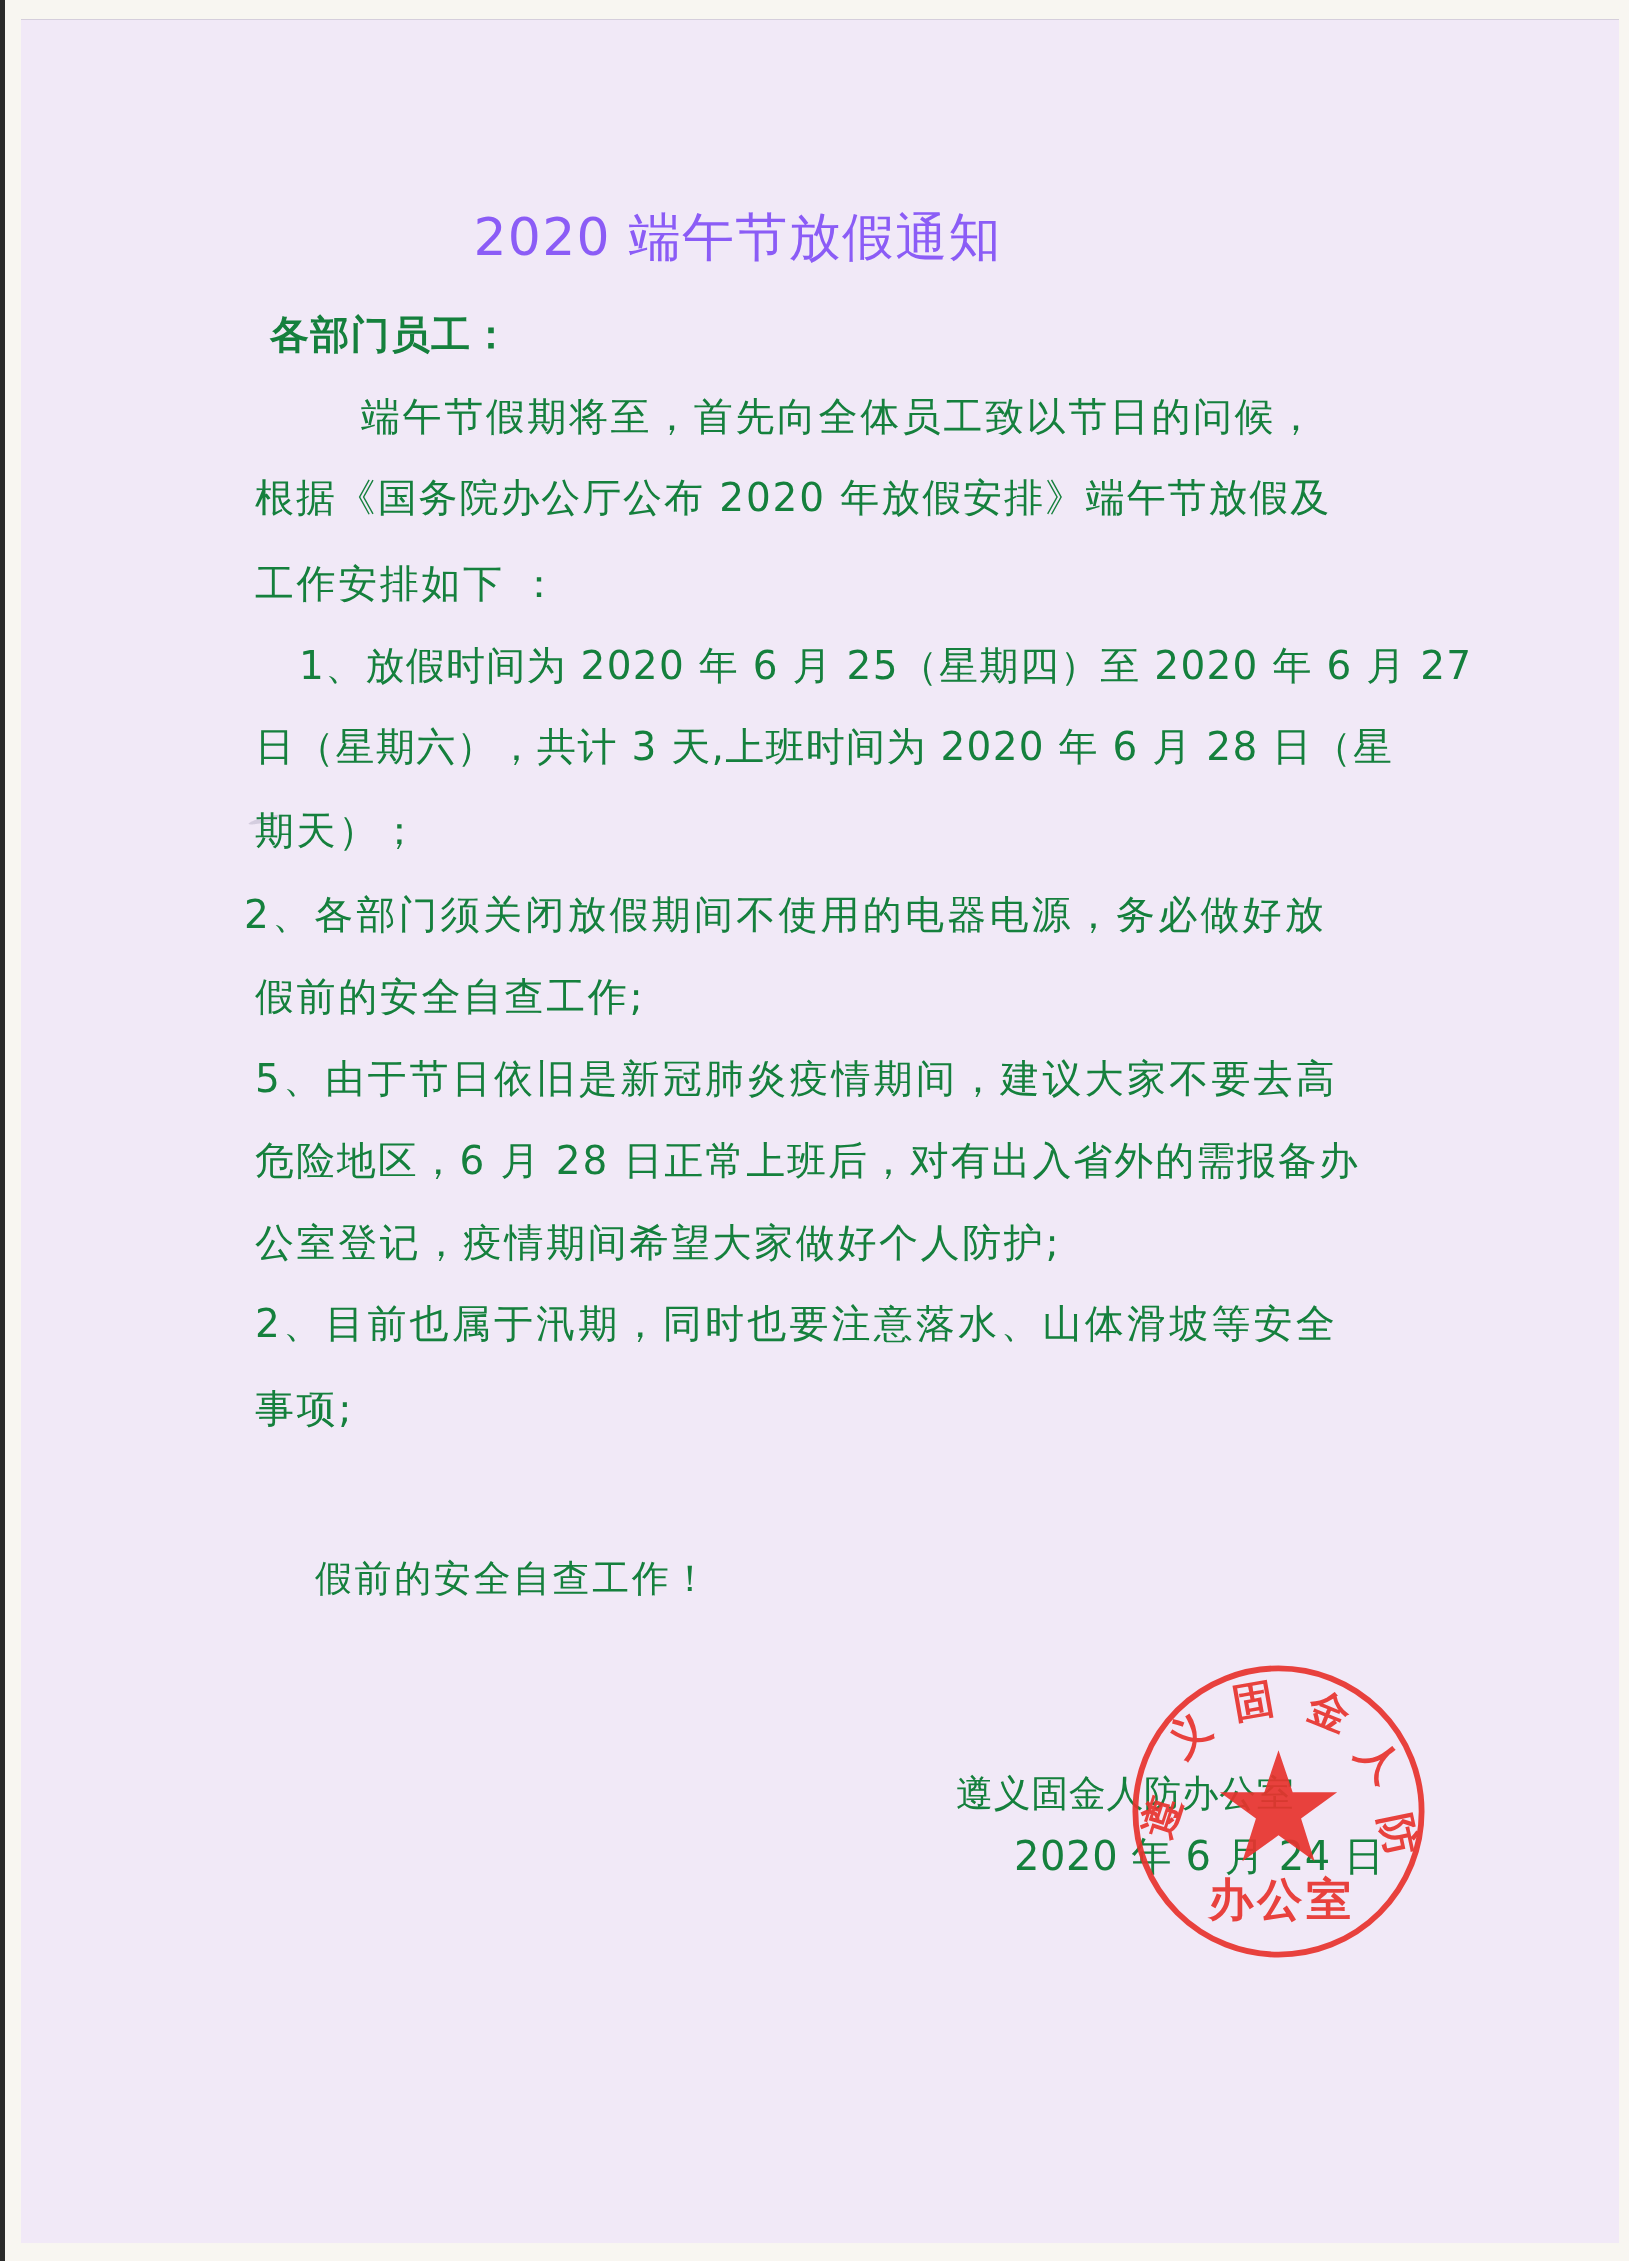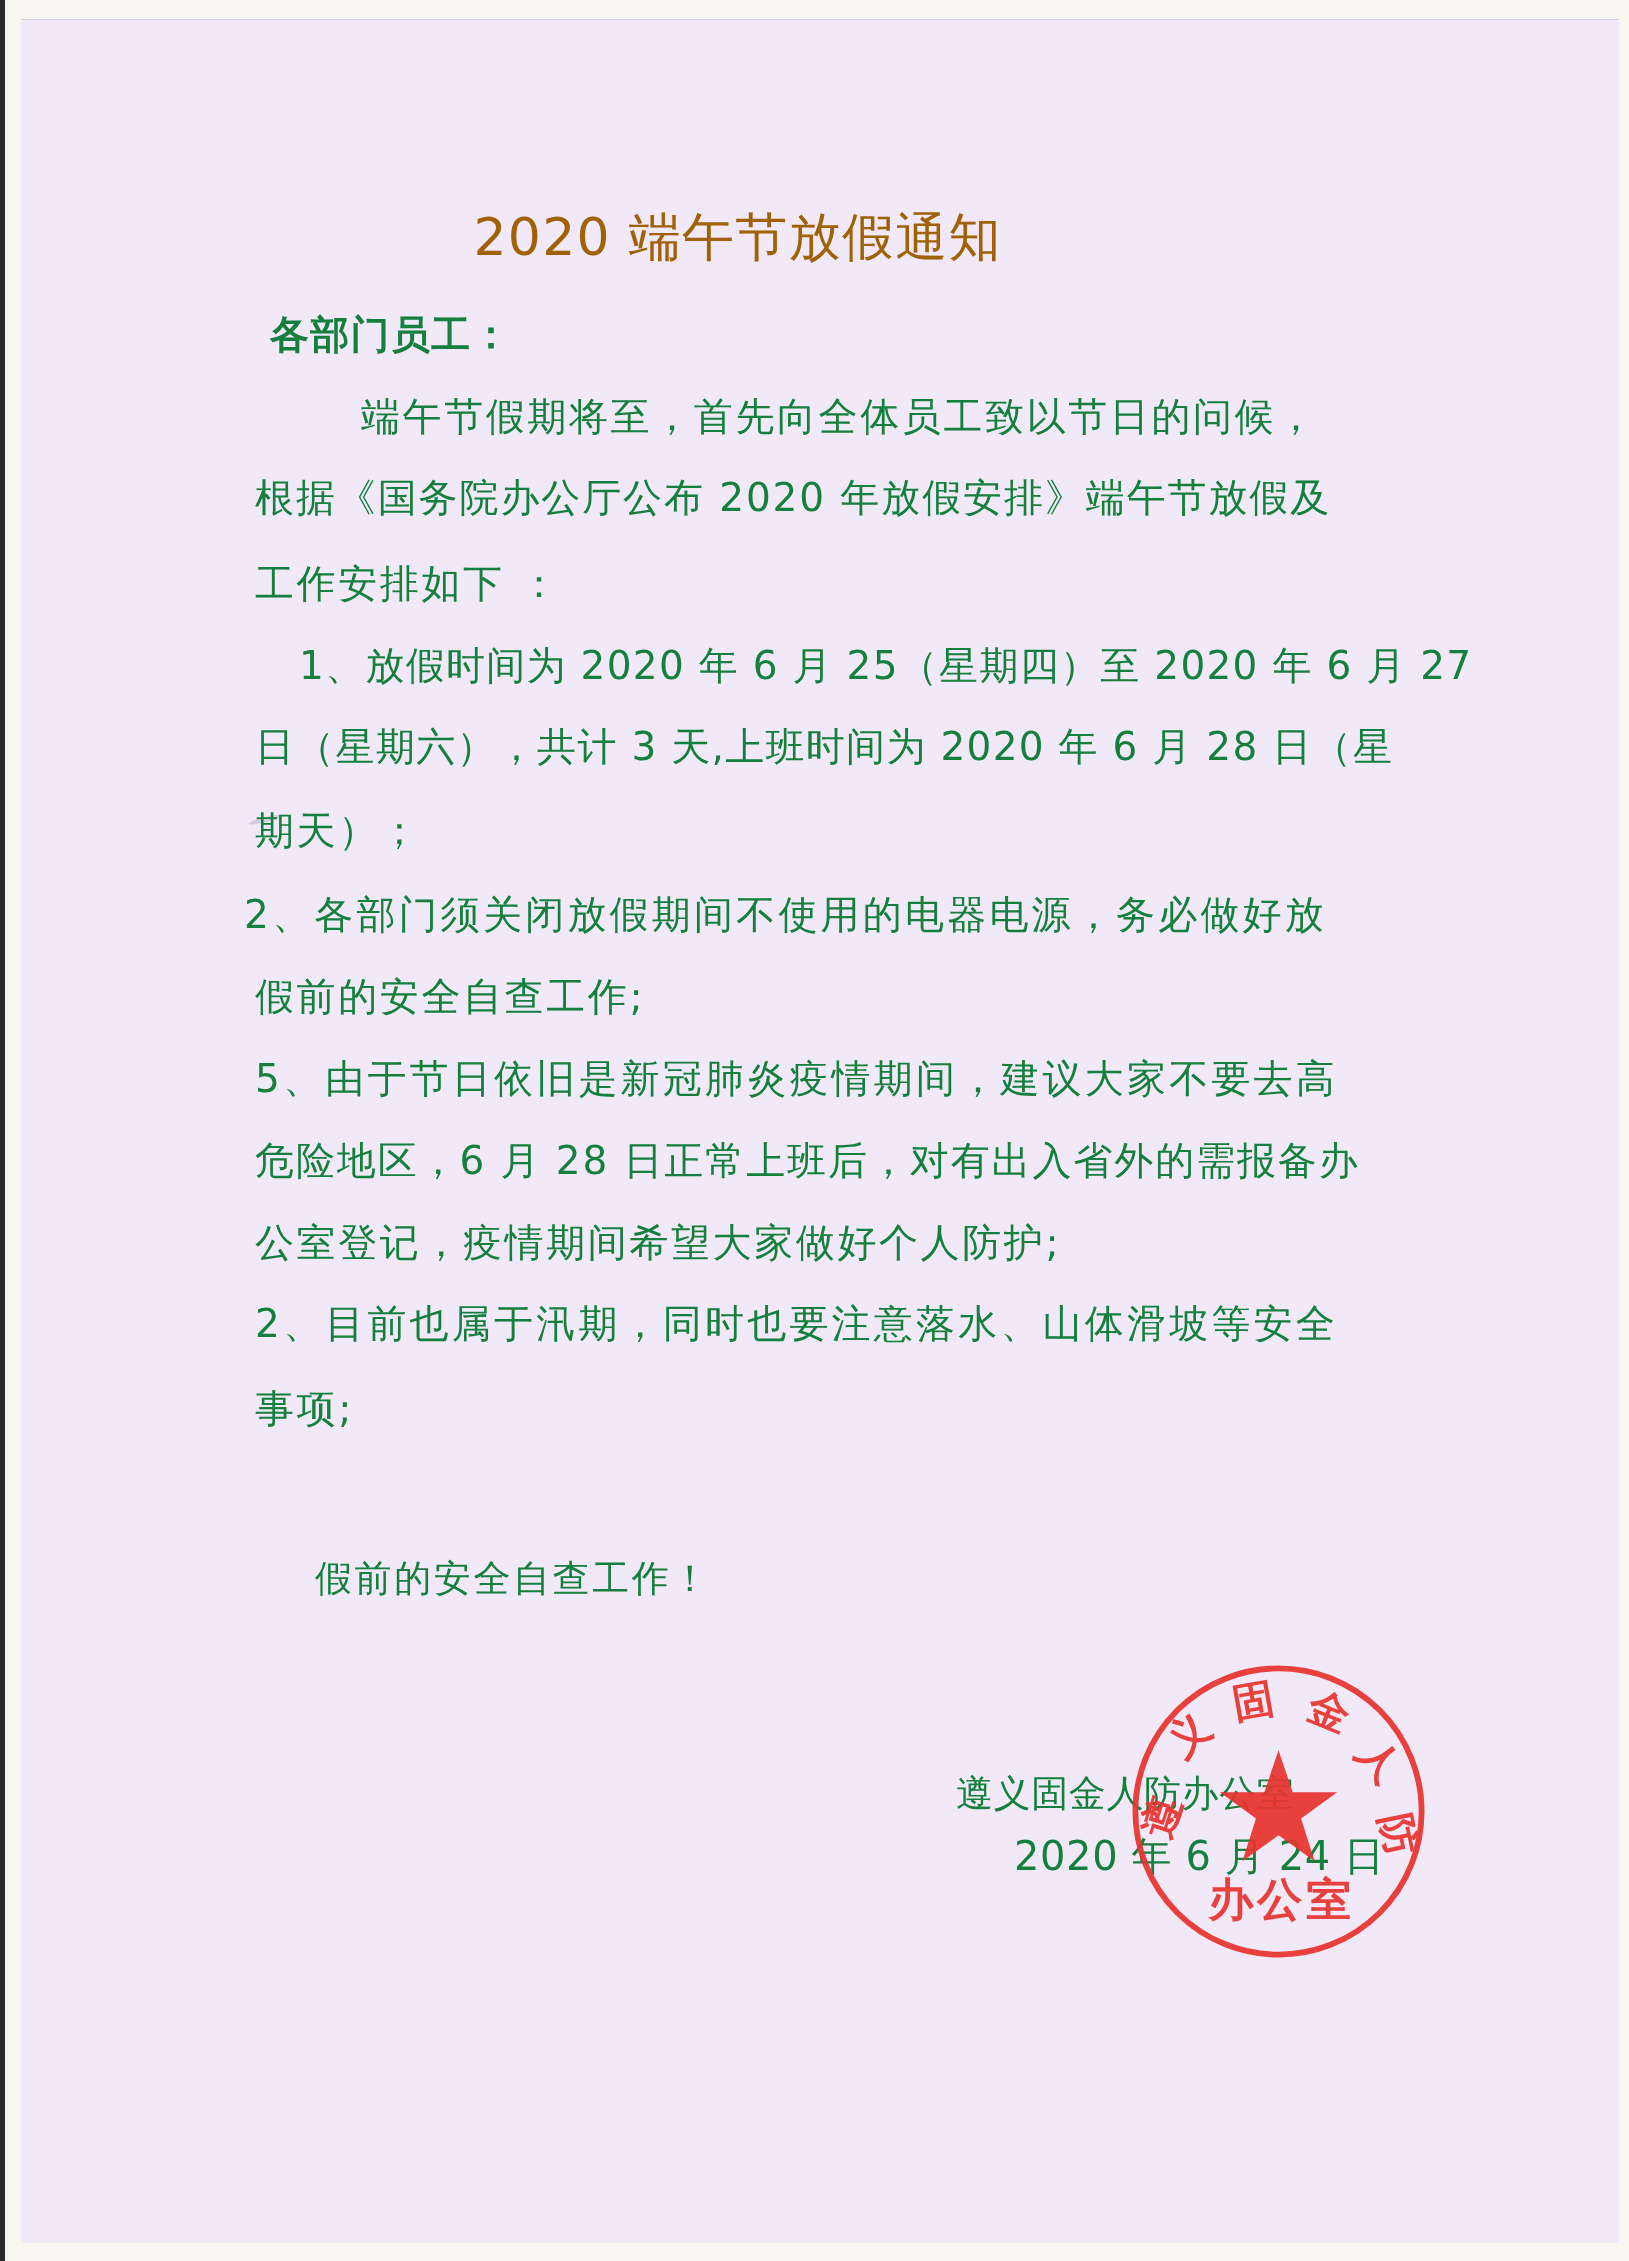--- a/index.html
+++ b/index.html
@@ -55,21 +55,21 @@
       line-height: 1;
     }
     .title {
       position: absolute;
       left: 0;
       width: 1456px;
       top: 211px;
       text-align: center;
       font-size: 52px;
       letter-spacing: 1.3px;
-      color: #a16207;
+      color: #8b5cf6;
       line-height: 1;
       padding-left: 19.3px;
       box-sizing: border-box;
     }
     .salutation { font-weight: bold; letter-spacing: 1.3px; }
     .seal {
       position: absolute;
       left: 1127px;
       top: 1660px;
       width: 303px;

